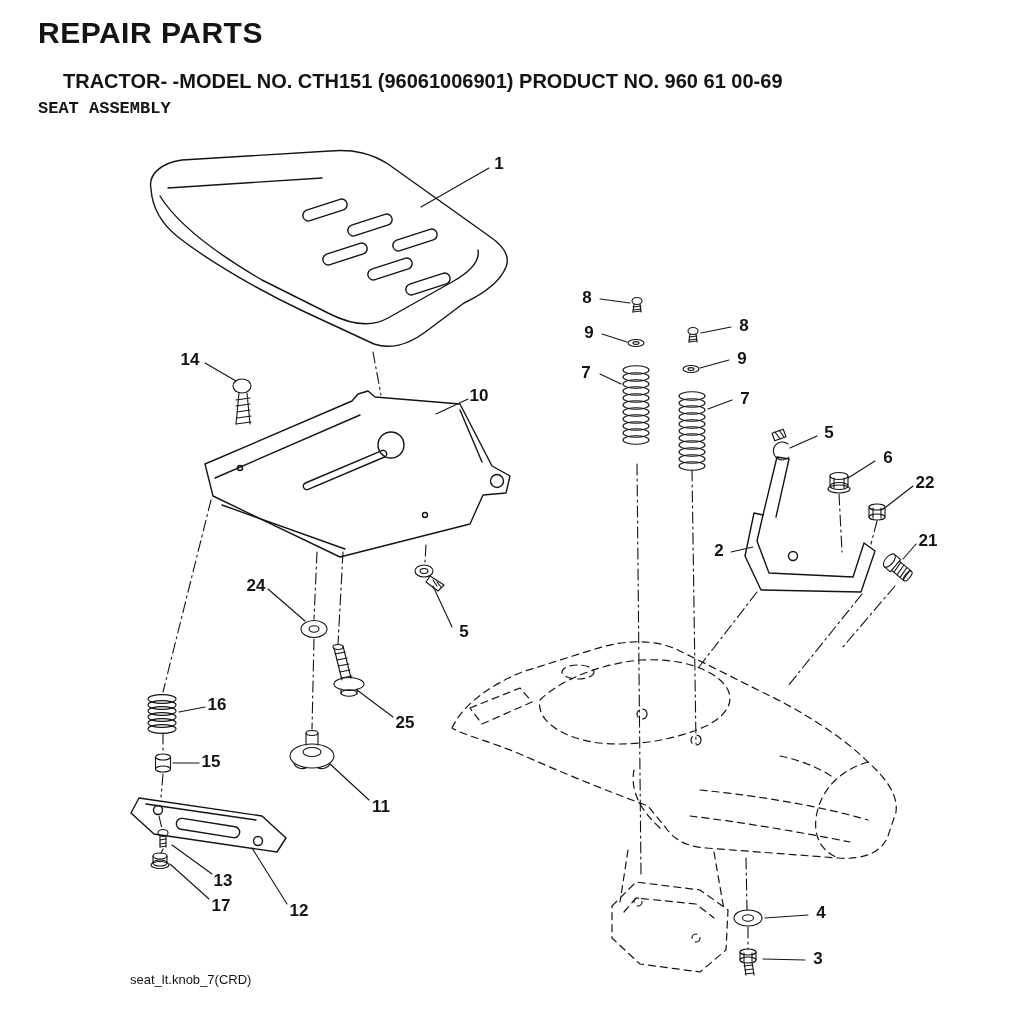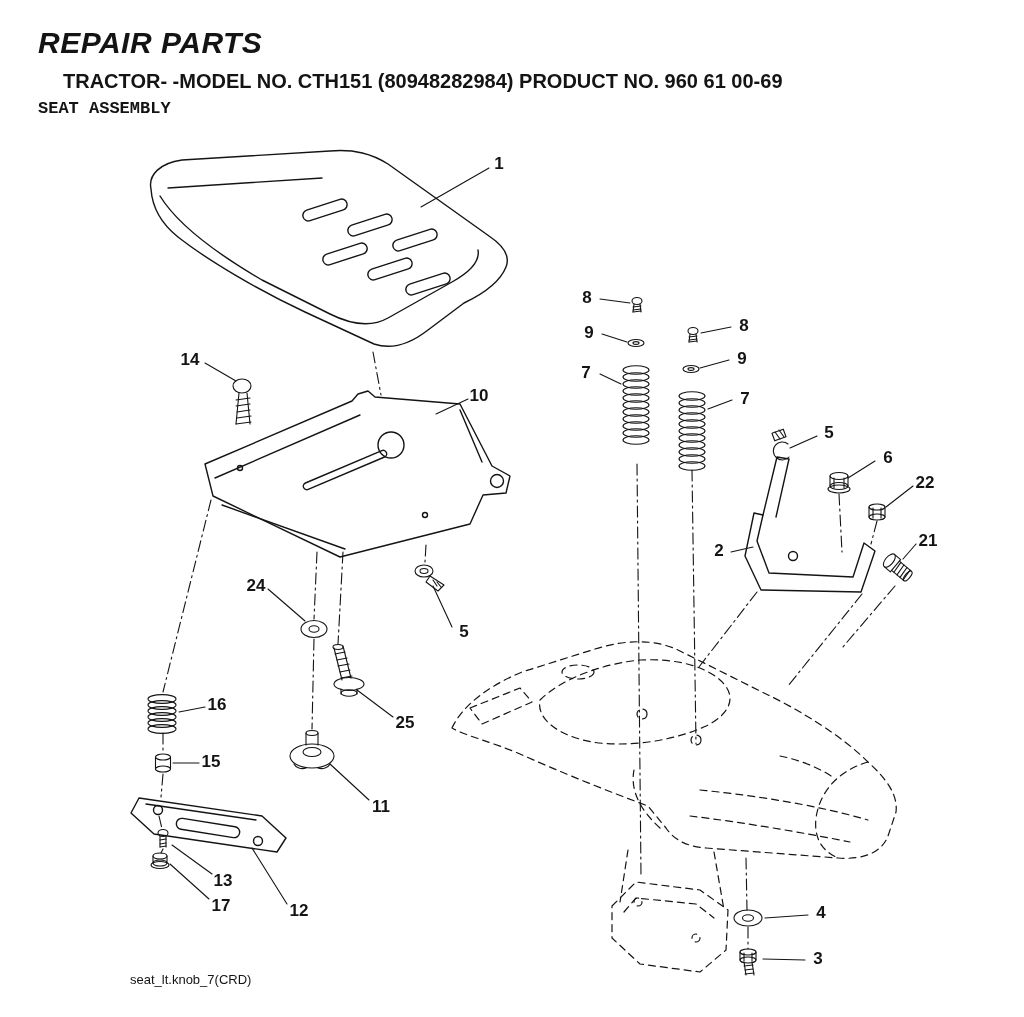--- a/index.html
+++ b/index.html
@@ -4,22 +4,22 @@
 <style>
   html,body{margin:0;padding:0;background:#ffffff;}
   body{
     position:relative;
     width:1024px;height:1017px;
     overflow:hidden;
     font-family:"Liberation Sans", sans-serif;
     color:var(--ink,#141414);
   }
   .hdr-title{
-    position:absolute;left:38px;top:26px;
-    font-size:30px;font-weight:bold;letter-spacing:.5px;font-style:italic;
+    position:absolute;left:38px;top:16px;
+    font-size:30px;font-weight:bold;letter-spacing:.5px;
   }
   .hdr-model{
     position:absolute;left:63px;top:70px;
     font-size:20px;font-weight:bold;white-space:nowrap;
   }
   .hdr-assembly{
     position:absolute;left:38px;top:99px;
     font-size:17px;font-weight:bold;font-family:Liberation Mono, monospace;
   }
   .drawing-code{
@@ -36,21 +36,21 @@
     font-family:"Liberation Sans", sans-serif;
     font-size:17px;font-weight:bold;
     fill:var(--ink,#141414);
     text-anchor:middle;
   }
 </style>
 </head>
 <body>
 
 <div class="hdr-title">REPAIR PARTS</div>
-<div class="hdr-model">TRACTOR- -MODEL NO. CTH151 (80948282984) PRODUCT NO. 960 61 00-69</div>
+<div class="hdr-model">TRACTOR- -MODEL NO. CTH151 (96061006901) PRODUCT NO. 960 61 00-69</div>
 <div class="hdr-assembly">SEAT ASSEMBLY</div>
 <div class="drawing-code">seat_lt.knob_7(CRD)</div>
 
 <svg class="diagram" width="1024" height="1017" viewBox="0 0 1024 1017" xmlns="http://www.w3.org/2000/svg">
 
   <g class="ink dash">
     <path d="M452,728 C462,706 488,686 522,672 L592,650 C622,640 652,638 678,650 L762,692 C800,710 842,736 868,762 C888,780 898,796 896,812 L888,836 C882,852 864,860 838,858 L706,848 C688,847 674,840 666,828 L648,806 C610,792 560,772 520,754 C492,742 466,736 452,728 Z"></path>
     <path d="M540,700 C560,680 600,664 640,660 C680,658 710,668 724,684 C736,698 730,714 706,726 C676,740 630,748 592,742 C560,736 536,720 540,700 Z"></path>
     <ellipse cx="578" cy="672" rx="16" ry="7"></ellipse>
     <circle cx="642" cy="714" r="5"></circle>

